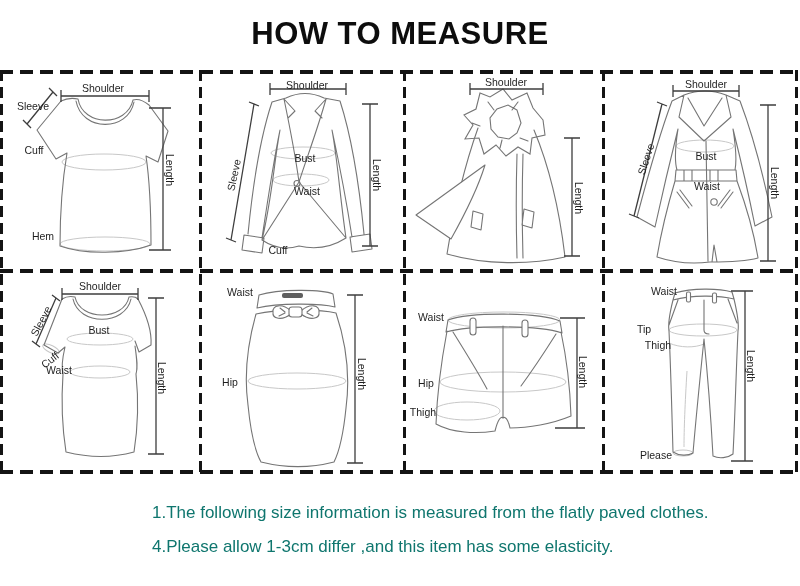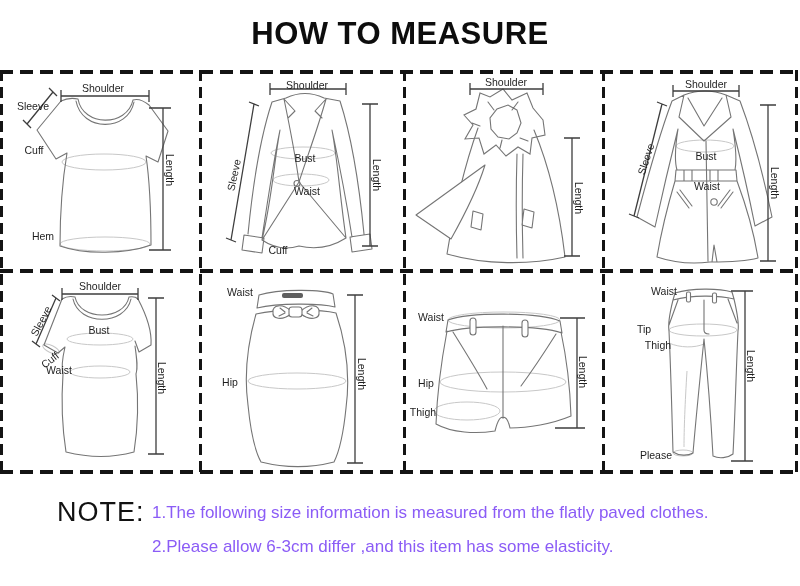--- a/index.html
+++ b/index.html
@@ -14,21 +14,21 @@
          background:repeating-linear-gradient(180deg,#141414 0 11px,transparent 11px 17px);}
   .cell{position:absolute;width:200px;height:200px;}
   .cell svg{position:absolute;left:0;top:0;}
   .g{fill:none;stroke:#757575;stroke-width:1.1;stroke-linecap:round;stroke-linejoin:round;}
   .lt{fill:none;stroke:#c8c8c8;stroke-width:1;}
   .m{fill:none;stroke:#3e3e3e;stroke-width:1.3;stroke-linecap:butt;}
   .lbl{position:absolute;font-size:10.5px;line-height:1;color:#1e1e1e;white-space:nowrap;
        transform:translate(-50%,-50%);}
   .note-head{position:absolute;left:57px;top:497px;font-size:27px;font-weight:400;
              letter-spacing:1px;color:#111;}
-  .note-line{position:absolute;left:152px;font-size:17px;color:#8b5cf6;}
+  .note-line{position:absolute;left:152px;font-size:17px;color:#0f766e;}
   .nl1{top:503px;} .nl2{top:537px;}
 </style>
 </head>
 <body>
 
 <div class="page">
 
   <h1 class="title">HOW TO MEASURE</h1>
 
   <div class="hline" style="top:70px"></div>
@@ -212,17 +212,16 @@
       <rect class="g" style="fill:#fff" x="112.5" y="25" width="4" height="10" rx="1.5"></rect>
       <path class="m" d="M145,23 V193 M131,23 H153 M131,193 H153"></path>
     </svg>
     <span class="lbl" style="left:64px;top:23px">Waist</span>
     <span class="lbl" style="left:44px;top:61px">Tip</span>
     <span class="lbl" style="left:58px;top:77px">Thigh</span>
     <span class="lbl" style="left:56px;top:187px">Please</span>
     <span class="lbl" style="left:151px;top:98px;transform:translate(-50%,-50%) rotate(90deg)">Length</span>
   </div>
 
-  <span class="note-head">NOTE:</span>
   <div class="note-line nl1">1.The following size information is measured from the flatly paved clothes.</div>
-  <div class="note-line nl2">2.Please allow 6-3cm differ ,and this item has some elasticity.</div>
+  <div class="note-line nl2">4.Please allow 1-3cm differ ,and this item has some elasticity.</div>
 
 </div>
 
 </body></html>

